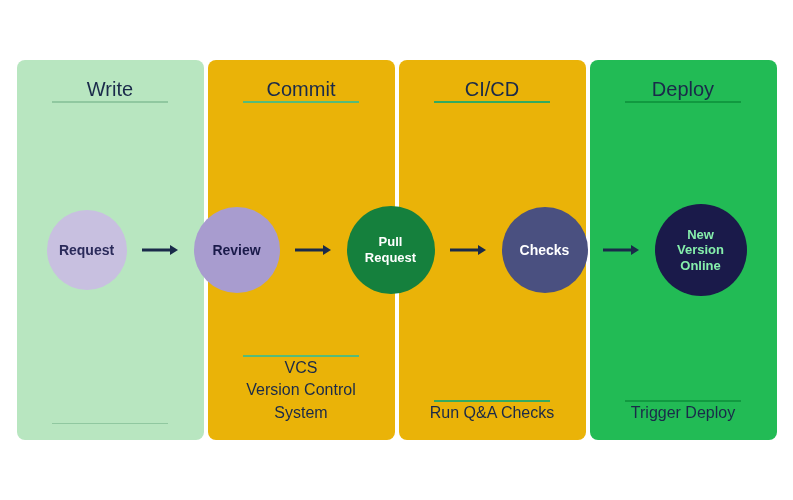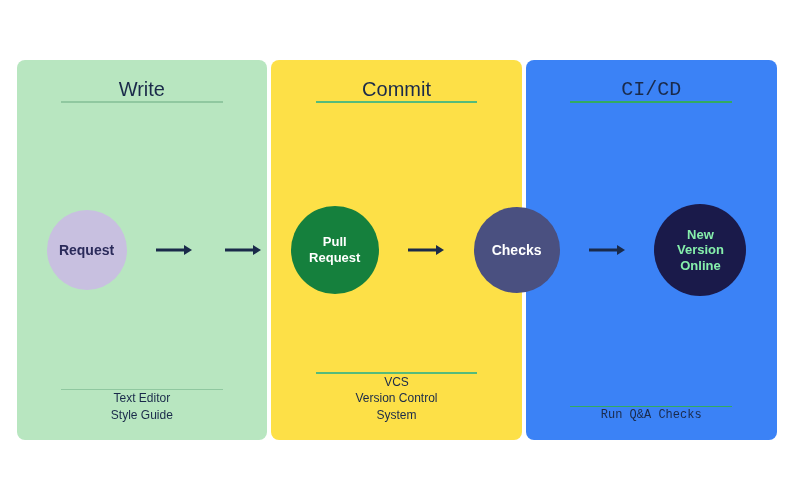--- a/index.html
+++ b/index.html
@@ -32,22 +32,22 @@
     .column {
       flex: 1;
       border-radius: 8px;
       display: flex;
       flex-direction: column;
       align-items: center;
       padding: 18px 10px 16px 10px;
       position: relative;
     }
     .col-write { background: #b8e6c0; }
-    .col-commit { background: #fde047; align-items: center; }
-    .col-cicd { background: #3b82f6; font-family: Liberation Mono, monospace; }
+    .col-commit { background: #eab308; align-items: center; }
+    .col-cicd { background: #eab308; }
     .col-deploy { background: #22bb55; }
 
     .col-header {
       font-size: 20px;
       font-weight: 500;
       color: #1a2a4a;
       text-align: center;
     }
     .col-divider-top {
       width: 70%;
@@ -64,21 +64,21 @@
     .col-write .col-divider-top,
     .col-write .col-divider-bottom { background: #90c8a0; }
     .col-commit .col-divider-top,
     .col-commit .col-divider-bottom { background: #55bb7a; }
     .col-cicd .col-divider-top,
     .col-cicd .col-divider-bottom { background: #33aa60; }
     .col-deploy .col-divider-top,
     .col-deploy .col-divider-bottom { background: #119940; }
 
     .col-footer {
-      font-size: 12px;
+      font-size: 16px;
       color: #1a2a4a;
       text-align: center;
       line-height: 1.4;
       margin-top: auto;
     }
 
     
     .nodes-row {
       position: absolute;
       top: 50%;
@@ -152,53 +152,62 @@
 <body>
 
 <div class="diagram-container">
   <div class="columns-row">
 
     <div class="column col-write">
       <div class="col-header">Write</div>
       <div class="col-divider-top"></div>
       <div class="spacer"></div>
       <div class="col-divider-bottom"></div>
-      <div class="col-footer">Text Editor<br>Style Guide</div>
     </div>
 
     <div class="column col-commit">
       <div class="col-header">Commit</div>
       <div class="col-divider-top"></div>
       <div class="spacer"></div>
       <div class="col-divider-bottom"></div>
       <div class="col-footer">VCS<br>Version Control<br>System</div>
     </div>
 
     <div class="column col-cicd">
       <div class="col-header">CI/CD</div>
       <div class="col-divider-top"></div>
       <div class="spacer"></div>
       <div class="col-divider-bottom"></div>
       <div class="col-footer">Run Q&amp;A Checks</div>
     </div>
 
+    <div class="column col-deploy">
+      <div class="col-header">Deploy</div>
+      <div class="col-divider-top"></div>
+      <div class="spacer"></div>
+      <div class="col-divider-bottom"></div>
+      <div class="col-footer">Trigger Deploy</div>
+    </div>
 
     <div class="nodes-row">
 
       <div class="circle circle-request">
         <span>Request</span>
       </div>
 
       <div class="arrow">
         <svg width="36" height="16" viewBox="0 0 36 16">
           <line x1="0" y1="8" x2="28" y2="8" stroke="#1a2a4a" stroke-width="3"></line>
           <polygon points="28,3 36,8 28,13" fill="#1a2a4a"></polygon>
         </svg>
       </div>
 
+      <div class="circle circle-review">
+        <span>Review</span>
+      </div>
 
       <div class="arrow">
         <svg width="36" height="16" viewBox="0 0 36 16">
           <line x1="0" y1="8" x2="28" y2="8" stroke="#1a2a4a" stroke-width="3"></line>
           <polygon points="28,3 36,8 28,13" fill="#1a2a4a"></polygon>
         </svg>
       </div>
 
       <div class="circle circle-pullrequest">
         <span>Pull<br>Request</span>

